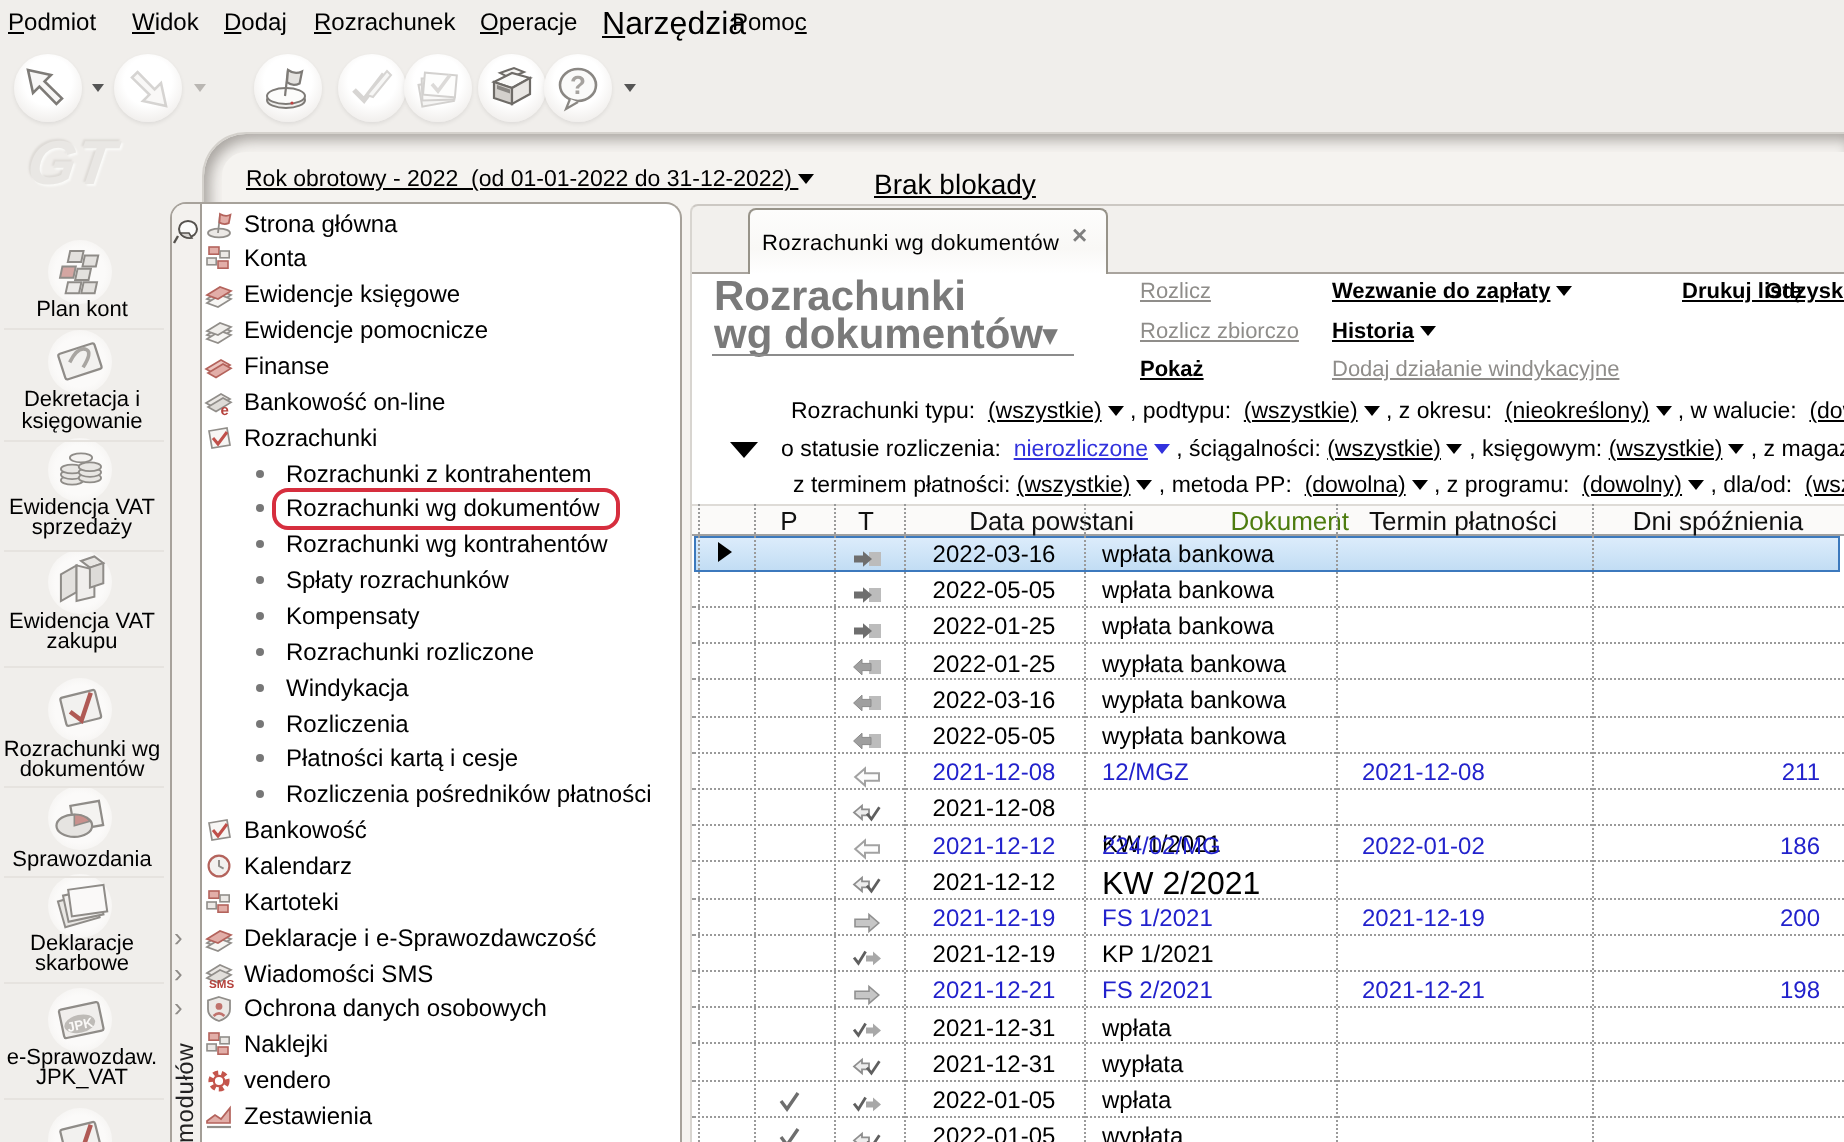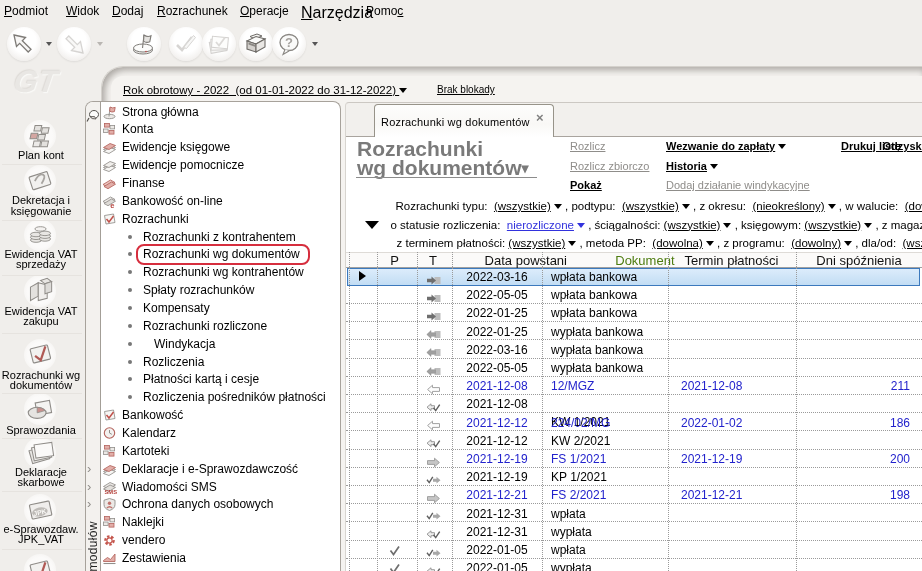--- a/index.html
+++ b/index.html
@@ -71,21 +71,21 @@
         <text x="13" y="16" font-size="13" font-weight="bold" fill="#a5a29e" text-anchor="middle" font-family="Liberation Sans">?</text>
       </svg></div>
   </div>
 <div class="a" style="left:46px;top:42px;width:0;height:0;border-left:3.5px solid transparent;border-right:3.5px solid transparent;border-top:4px solid #555;"></div>
 <div class="a" style="left:97px;top:42px;width:0;height:0;border-left:3.5px solid transparent;border-right:3.5px solid transparent;border-top:4px solid #b9b6b2;"></div>
 <div class="a" style="left:312px;top:42px;width:0;height:0;border-left:3.5px solid transparent;border-right:3.5px solid transparent;border-top:4px solid #555;"></div>
 <div class="a" style="left:14px;top:64px;font-size:31px;font-weight:bold;font-style:italic;color:#e9e7e4;text-shadow:1px 1px 1px #fafaf8, -1px -1px 1px #dedbd7;transform:skewX(-8deg);">GT</div>
 <div class="a" style="left:101px;top:66px;width:821px;height:505px;background:#f5f3f0;border-radius:22px 0 0 0;border-left:1px solid #d4d1cc;border-top:1px solid #d4d1cc;box-shadow:inset 3px 3px 7px rgba(95,90,84,0.5);"></div>
 <div class="a" style="left:111px;top:76px;width:811px;height:495px;background:#f5f3f0;border-radius:12px 0 0 0;"></div>
 <div class="a" style="left:123px;top:84px;font-size:11.5px;color:#000;"><u>Rok obrotowy - 2022&nbsp; (od 01-01-2022 do 31-12-2022) <span style="display:inline-block;width:0;height:0;border-left:4.5px solid transparent;border-right:4.5px solid transparent;border-top:5.5px solid #000;margin-bottom:1px;"></span></u></div>
-<div class="a" style="left:437px;top:84px;font-size:10px;color:#000;"><u>Brak blokady</u></div>
+<div class="a" style="left:437px;top:84px;font-size:14px;color:#000;"><u>Brak blokady</u></div>
 <div class="a" style="left:24.0px;top:119.5px;width:32px;height:32px;border-radius:50%;background:radial-gradient(circle,#fbfaf9 55%,rgba(251,250,249,0) 100%);"></div>
 <div class="a" style="left:25.5px;top:121.0px;"><svg width="29" height="29" viewBox="0 0 26 26">
       <g stroke="#8f8c88" stroke-width="0.9" fill="#e3e1de">
         <rect x="9" y="4" width="6" height="5" transform="skewX(-12)"></rect>
         <rect x="16" y="6" width="6" height="5" transform="skewX(-12)"></rect>
         <rect x="7" y="11" width="6" height="5" transform="skewX(-12)" fill="#d4a6a2"></rect>
         <rect x="14" y="12" width="6" height="5" transform="skewX(-12)"></rect>
         <rect x="11" y="18" width="6" height="5" transform="skewX(-12)" fill="#eceae8"></rect>
         <rect x="18" y="18" width="6" height="5" transform="skewX(-12)"></rect>
       </g>
@@ -229,21 +229,21 @@
 <div class="a" style="left:136px;top:243.6px;width:174px;height:21.5px;border:2.5px solid #d62e3e;border-radius:8px;"></div>
 <div class="a" style="left:128px;top:270.2px;width:4px;height:4px;border-radius:50%;background:#777;"></div>
 <div class="a" style="left:143px;top:265.2px;font-size:12px;color:#000;white-space:nowrap;">Rozrachunki wg kontrahentów</div>
 <div class="a" style="left:128px;top:288.1px;width:4px;height:4px;border-radius:50%;background:#777;"></div>
 <div class="a" style="left:143px;top:283.1px;font-size:12px;color:#000;white-space:nowrap;">Spłaty rozrachunków</div>
 <div class="a" style="left:128px;top:306.0px;width:4px;height:4px;border-radius:50%;background:#777;"></div>
 <div class="a" style="left:143px;top:301.0px;font-size:12px;color:#000;white-space:nowrap;">Kompensaty</div>
 <div class="a" style="left:128px;top:323.8px;width:4px;height:4px;border-radius:50%;background:#777;"></div>
 <div class="a" style="left:143px;top:318.8px;font-size:12px;color:#000;white-space:nowrap;">Rozrachunki rozliczone</div>
 <div class="a" style="left:128px;top:341.6px;width:4px;height:4px;border-radius:50%;background:#777;"></div>
-<div class="a" style="left:154px;top:336.6px;font-size:12px;color:#000;white-space:nowrap;">Windykacja</div>
+<div class="a" style="left:143px;top:336.6px;font-size:12px;color:#000;white-space:nowrap;">Windykacja</div>
 <div class="a" style="left:128px;top:359.5px;width:4px;height:4px;border-radius:50%;background:#777;"></div>
 <div class="a" style="left:143px;top:354.5px;font-size:12px;color:#000;white-space:nowrap;">Rozliczenia</div>
 <div class="a" style="left:128px;top:377.4px;width:4px;height:4px;border-radius:50%;background:#777;"></div>
 <div class="a" style="left:143px;top:372.4px;font-size:12px;color:#000;white-space:nowrap;">Płatności kartą i cesje</div>
 <div class="a" style="left:128px;top:395.2px;width:4px;height:4px;border-radius:50%;background:#777;"></div>
 <div class="a" style="left:143px;top:390.2px;font-size:12px;color:#000;white-space:nowrap;">Rozliczenia pośredników płatności</div>
 <div class="a" style="left:102px;top:408.1px;"><svg width="15" height="15" viewBox="0 0 15 15">
       <path d="M2.5 3.5 l9-1.5 1.5 8.5 -9 1.5z" fill="#f7f6f4" stroke="#918e8a" stroke-width="0.85"></path>
       <path d="M4.5 7 l2.5 3 4.5-6" fill="none" stroke="#c0504a" stroke-width="1.5"></path>
     </svg></div>
@@ -399,21 +399,21 @@
 <div class="a blue" style="left:452px;top:415.6px;width:90px;text-align:center;font-size:12px;">2021-12-12</div>
 <div class="a blue" style="left:551px;top:415.6px;font-size:12px;white-space:nowrap;">224/02/MG</div>
 <div class="a blue" style="left:681px;top:415.6px;font-size:12px;">2022-01-02</div>
 <div class="a blue" style="left:800px;top:415.6px;width:110px;text-align:right;font-size:12px;">186</div>
 <div class="a" style="left:346px;top:448.5px;width:576px;height:1px;border-top:1px dotted #9a9a9a;"></div>
 <div class="a" style="left:426px;top:435.3px;"><svg width="15" height="11" viewBox="0 0 15 11">
       <path d="M8.5 3.7H5V1.8L1 5.2l4 3.4V6.7h3.5z" fill="#ededed" stroke="#8e8e8e" stroke-width="0.9"></path>
       <path d="M7.5 5.8l2.2 2.8 4-6" stroke="#5f5f5f" stroke-width="1.4" fill="none"></path>
     </svg></div>
 <div class="a " style="left:452px;top:433.8px;width:90px;text-align:center;font-size:12px;">2021-12-12</div>
-<div class="a " style="left:551px;top:433.8px;font-size:12px;white-space:nowrap;">KW 2/2021</div>
+<div class="a " style="left:551px;top:433.8px;font-size:16px;white-space:nowrap;">KW 2/2021</div>
 <div class="a" style="left:346px;top:466.7px;width:576px;height:1px;border-top:1px dotted #9a9a9a;"></div>
 <div class="a" style="left:426px;top:453.5px;"><svg width="15" height="11" viewBox="0 0 15 11">
       <path d="M1.5 3.6h7V1.2L13.4 5.5 8.5 9.8V7.4h-7z" fill="#c6c6c6" stroke="#909090" stroke-width="0.8"></path>
     </svg></div>
 <div class="a blue" style="left:452px;top:452.0px;width:90px;text-align:center;font-size:12px;">2021-12-19</div>
 <div class="a blue" style="left:551px;top:452.0px;font-size:12px;white-space:nowrap;">FS 1/2021</div>
 <div class="a blue" style="left:681px;top:452.0px;font-size:12px;">2021-12-19</div>
 <div class="a blue" style="left:800px;top:452.0px;width:110px;text-align:right;font-size:12px;">200</div>
 <div class="a" style="left:346px;top:484.9px;width:576px;height:1px;border-top:1px dotted #9a9a9a;"></div>
 <div class="a" style="left:426px;top:471.7px;"><svg width="15" height="11" viewBox="0 0 15 11">

